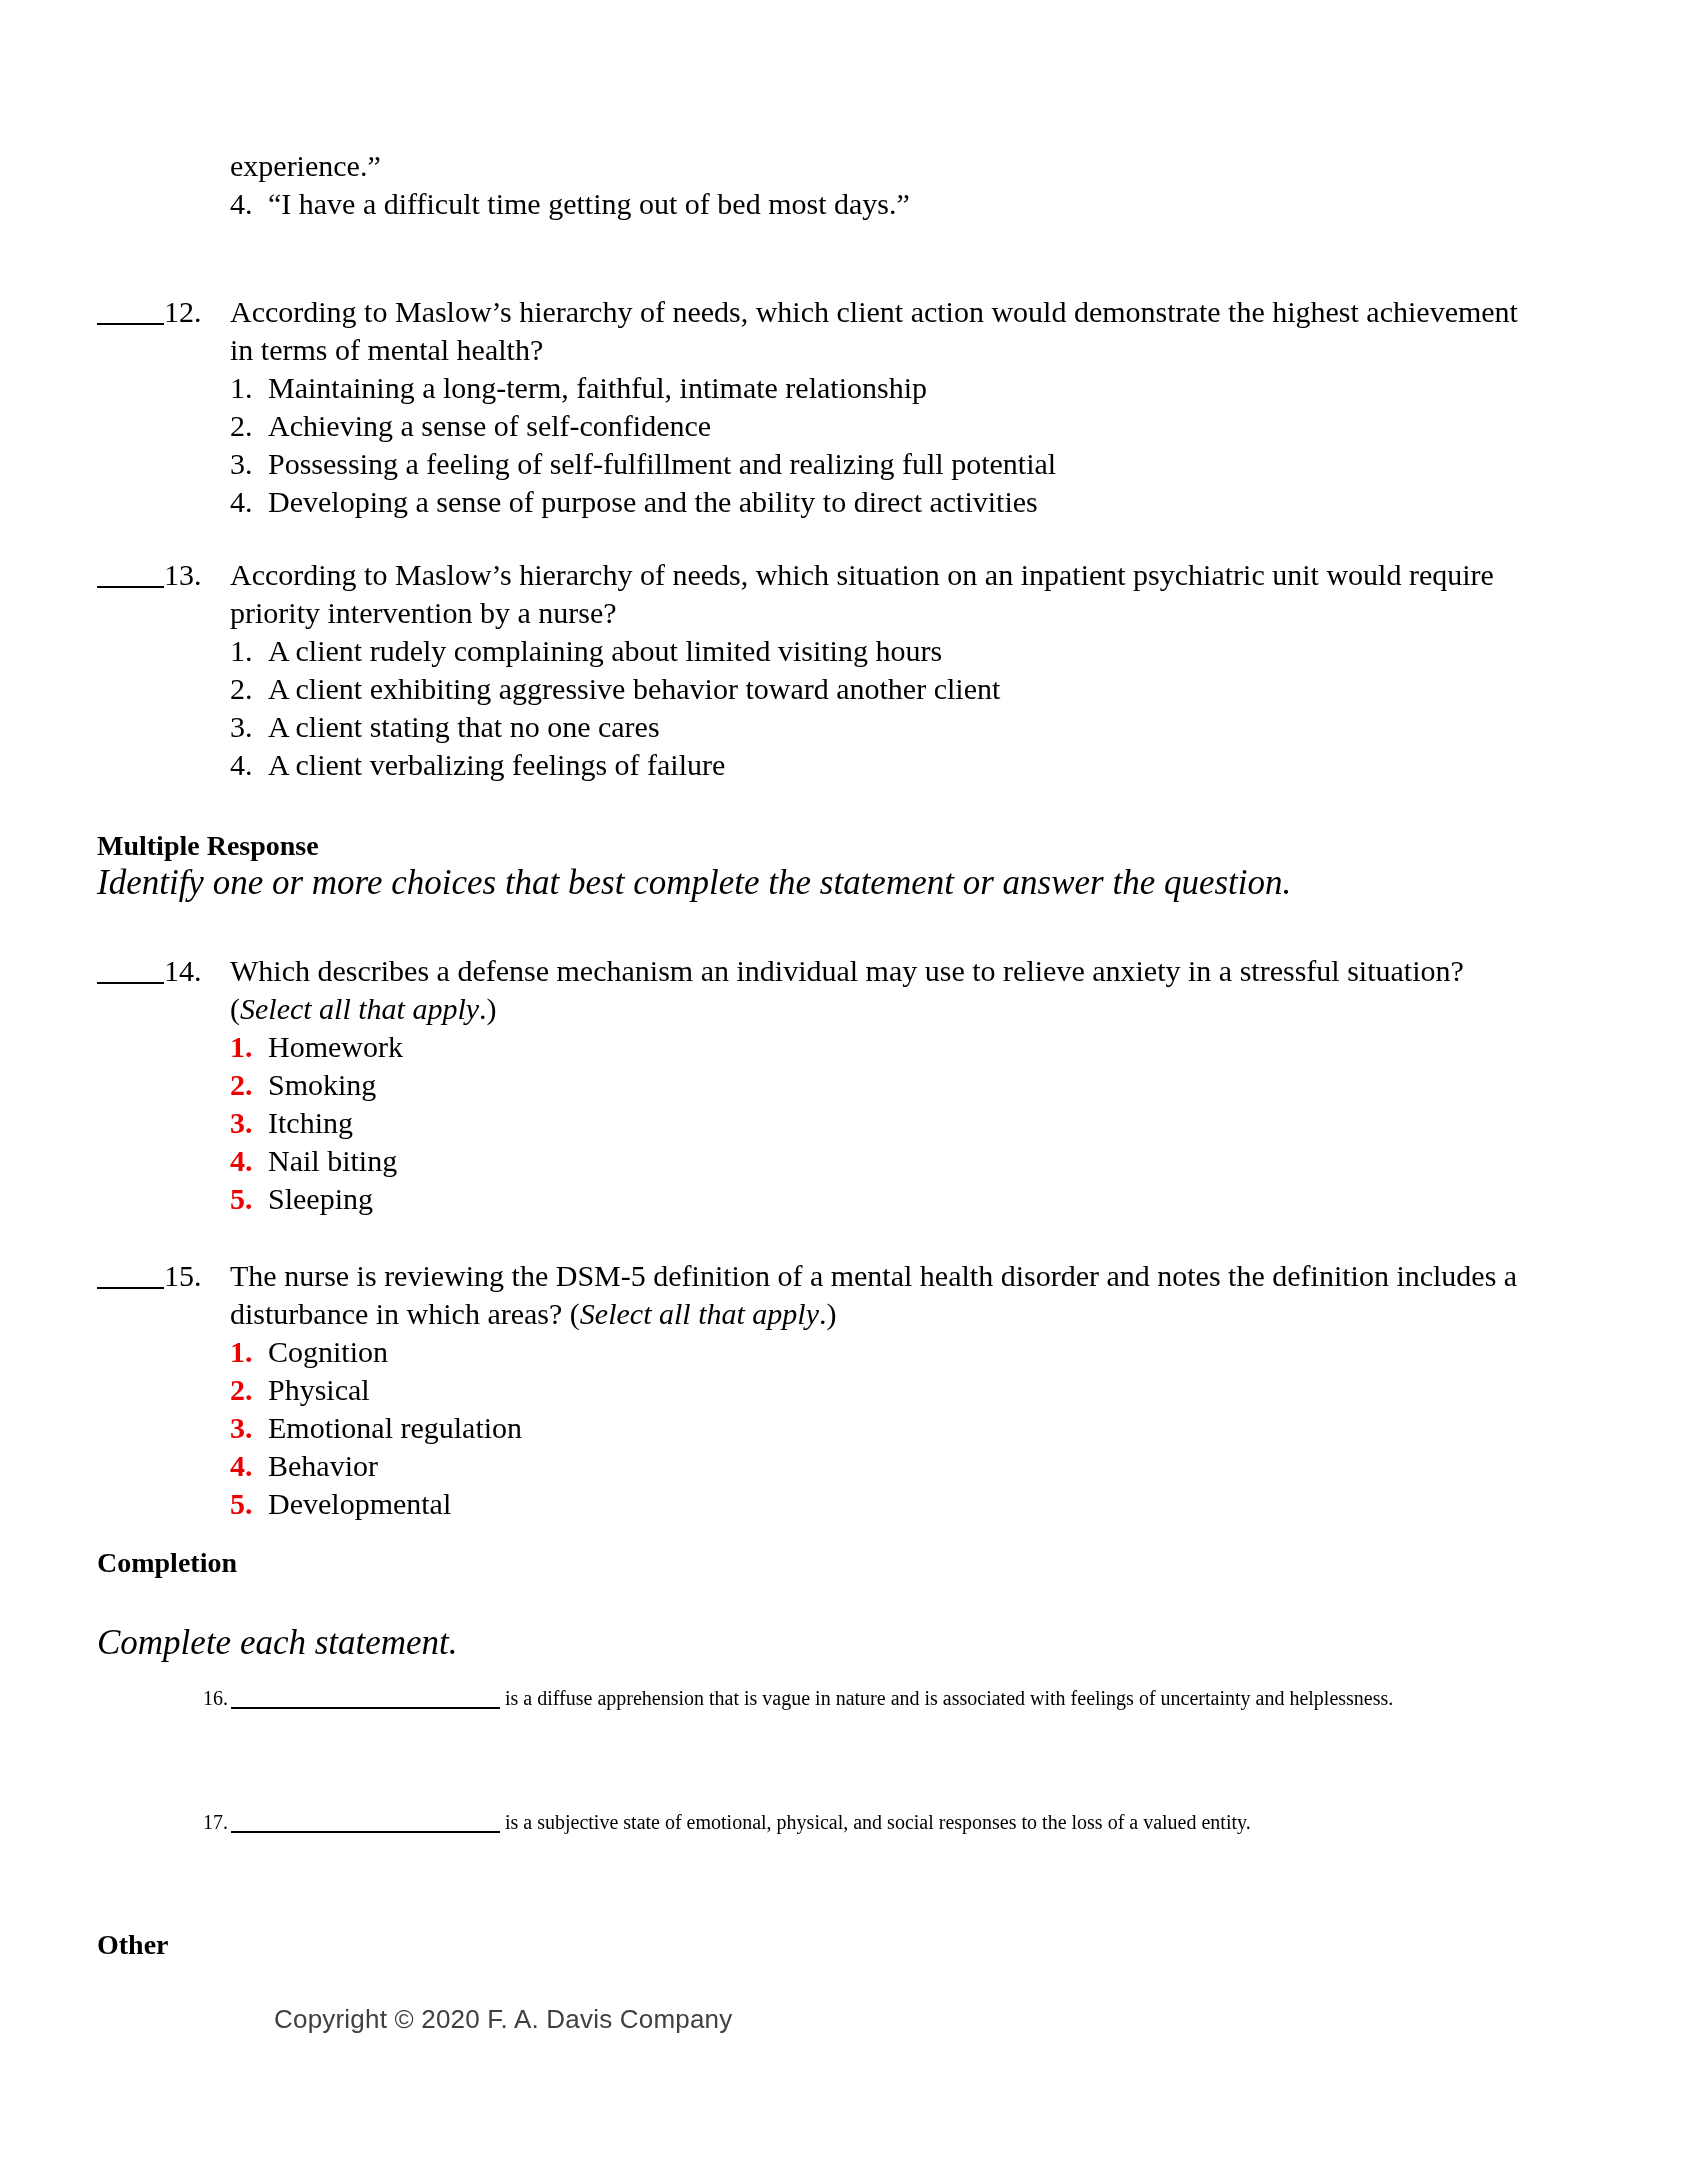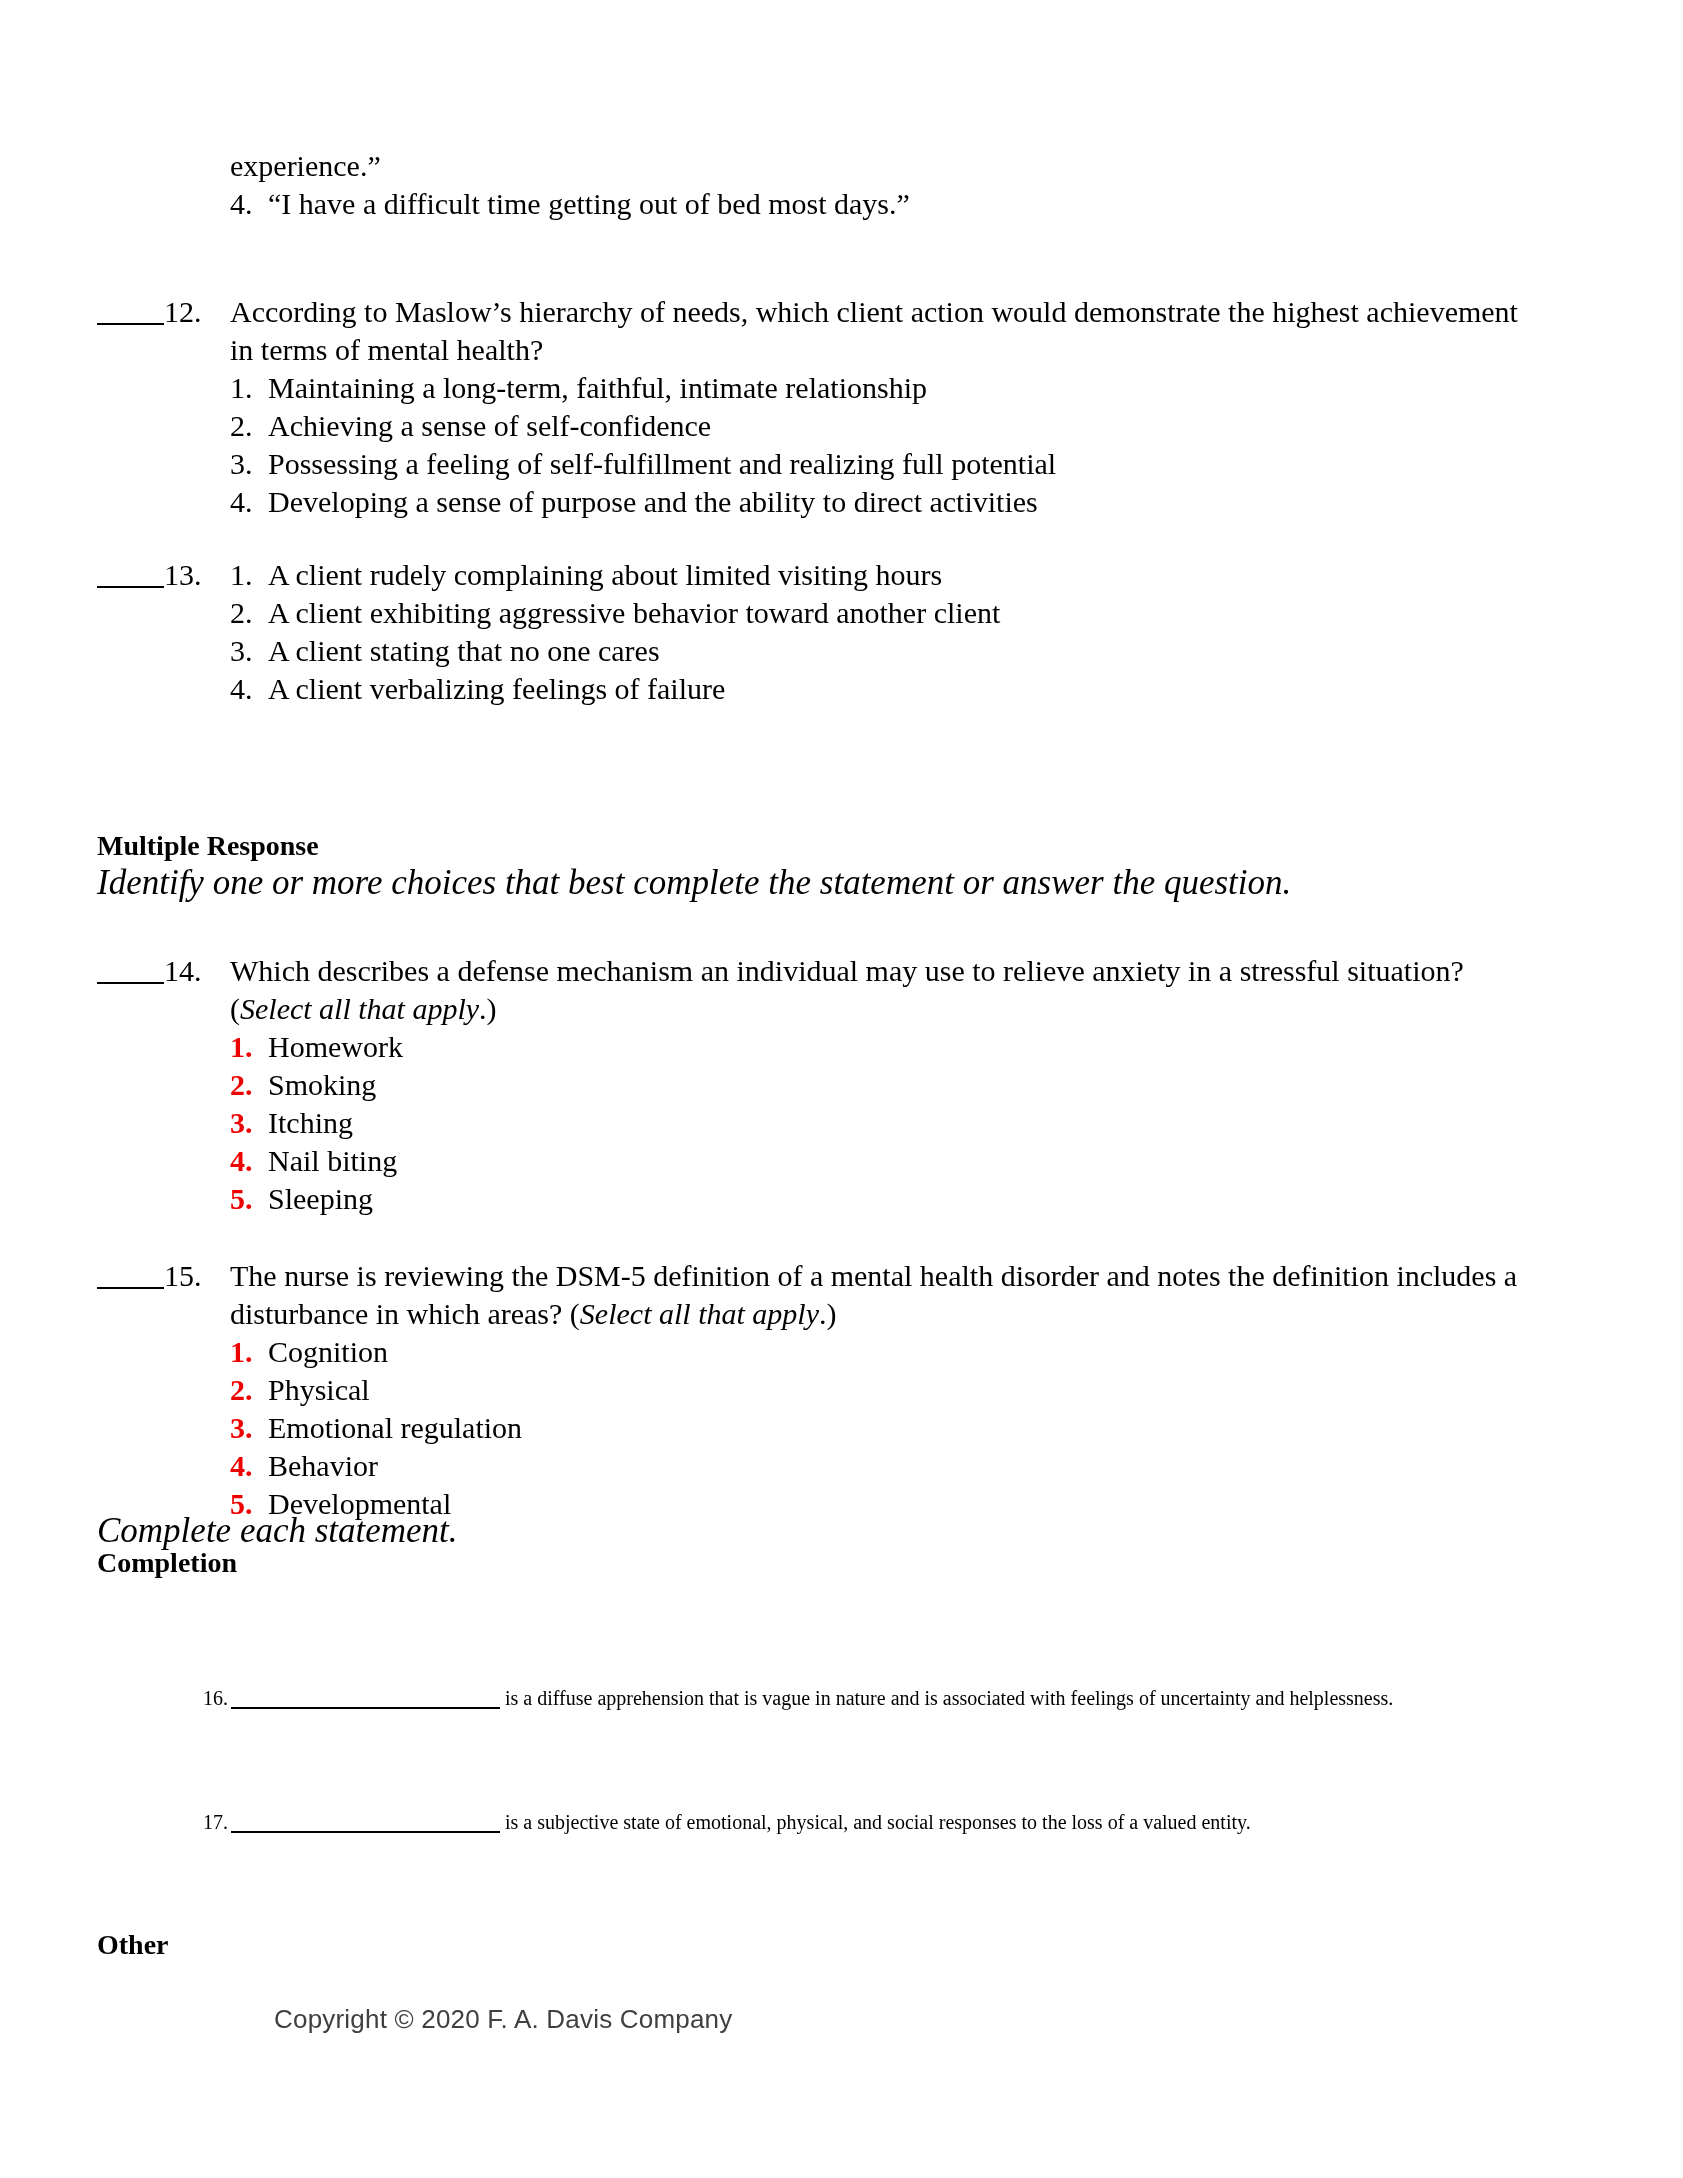--- a/index.html
+++ b/index.html
@@ -177,20 +177,21 @@
           <span class="opt-text">Developing a sense of purpose and the ability to direct activities</span>
         </li>
       </ul>
     </div>
   </div>
 
   <div class="q-row" style="top:556px;">
     <div class="q-blank"></div>
     <div class="q-num">13.</div>
     <div class="q-body">
+      <span class="q-stem">According to Maslow’s hierarchy of needs, which situation on an inpatient psychiatric unit would require priority intervention by a nurse?</span>
       <ul class="opts">
         <li class="opt">
           <span class="opt-num">1.</span>
           <span class="opt-text">A client rudely complaining about limited visiting hours</span>
         </li>
         <li class="opt">
           <span class="opt-num">2.</span>
           <span class="opt-text">A client exhibiting aggressive behavior toward another client</span>
         </li>
         <li class="opt">
@@ -262,21 +263,21 @@
         </li>
         <li class="opt red">
           <span class="opt-num">5.</span>
           <span class="opt-text">Developmental</span>
         </li>
       </ul>
     </div>
   </div>
 
   <div class="section-head" style="top:1544px;">Completion</div>
-  <div class="section-instr" style="top:1512px;">Complete each statement.</div>
+  <div class="section-instr" style="top:1624px;">Complete each statement.</div>
 
   <div class="c-row" style="top:1678px;">
     <div class="c-num">16.</div>
     <div class="c-body"><span class="c-blank"></span><span> is a diffuse apprehension that is vague in nature and is associated with feelings of uncertainty and helplessness.</span></div>
   </div>
 
   <div class="c-row" style="top:1802px;">
     <div class="c-num">17.</div>
     <div class="c-body"><span class="c-blank"></span><span> is a subjective state of emotional, physical, and social responses to the loss of a valued entity.</span></div>
   </div>

